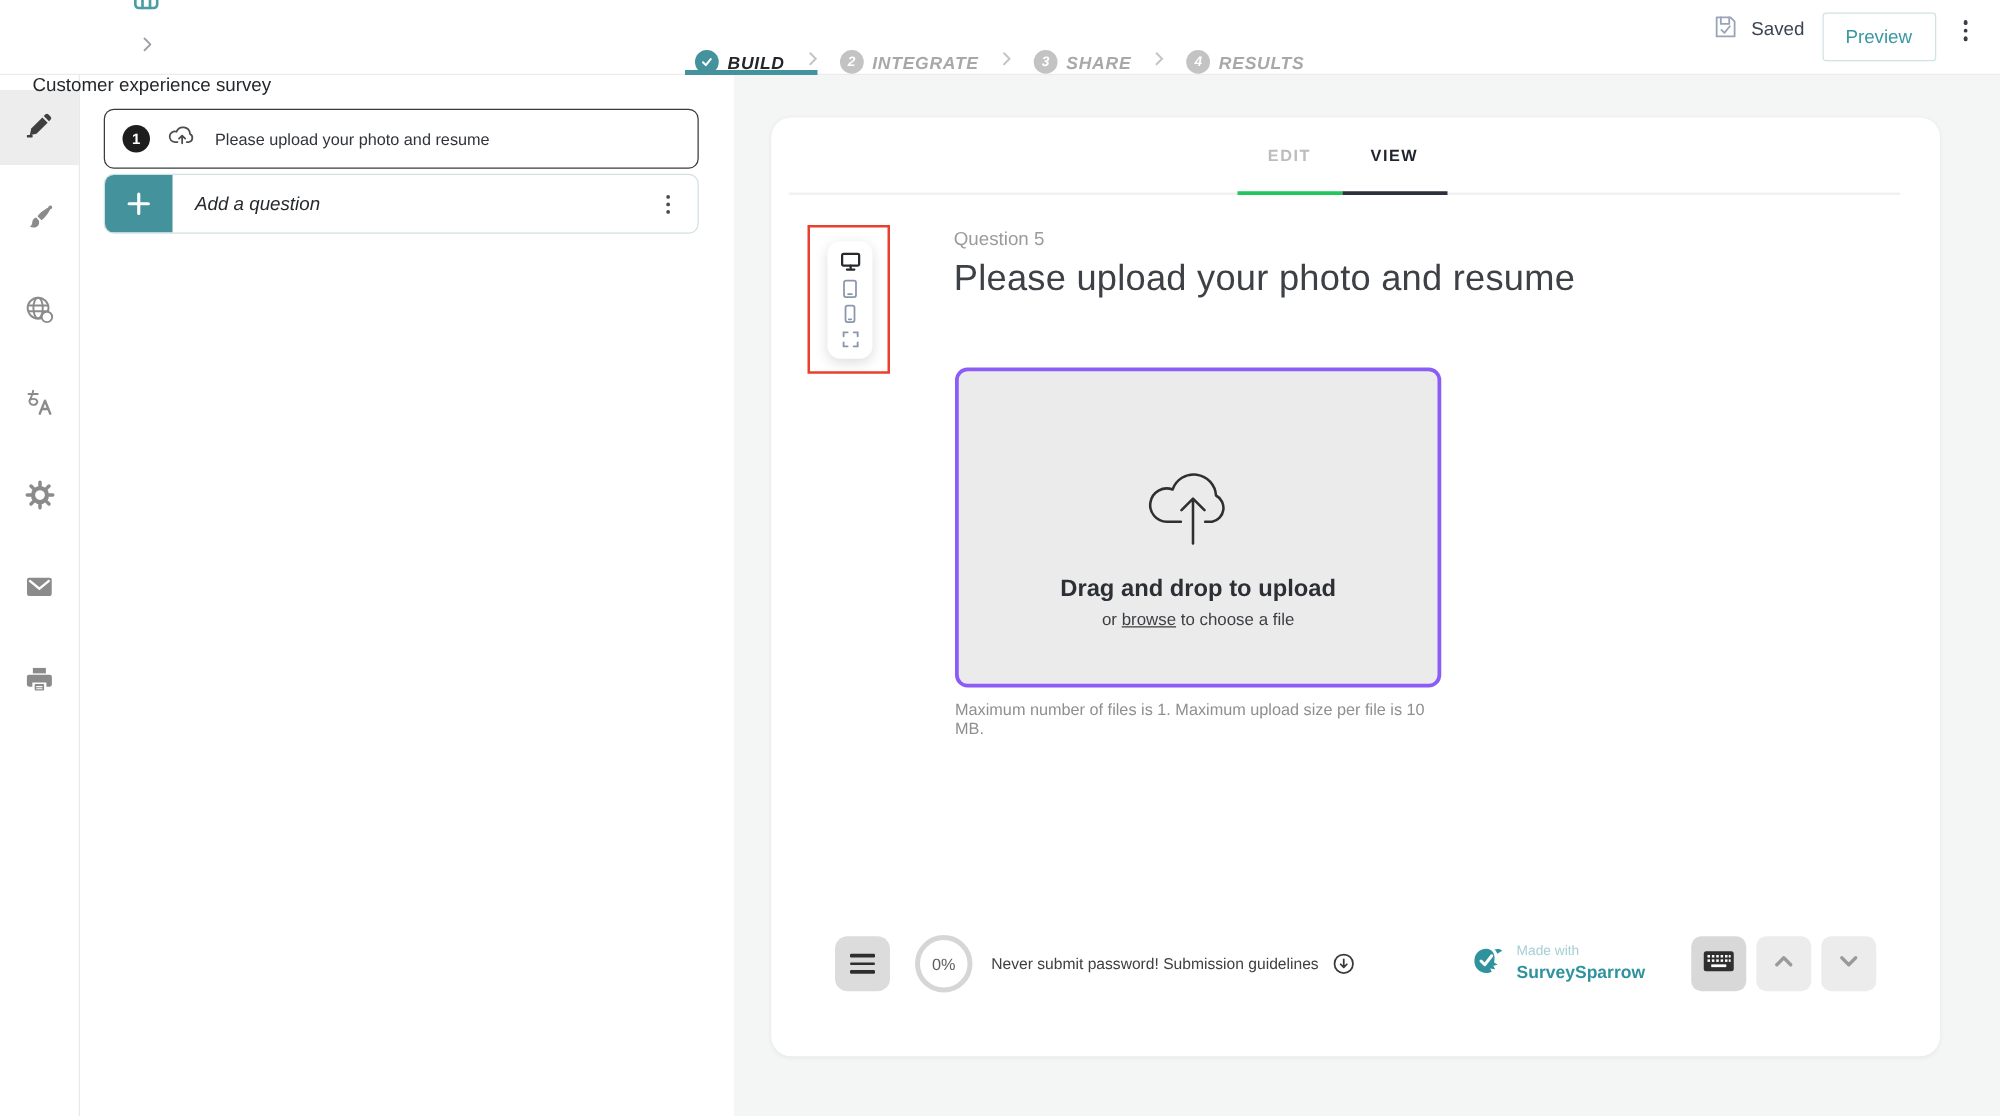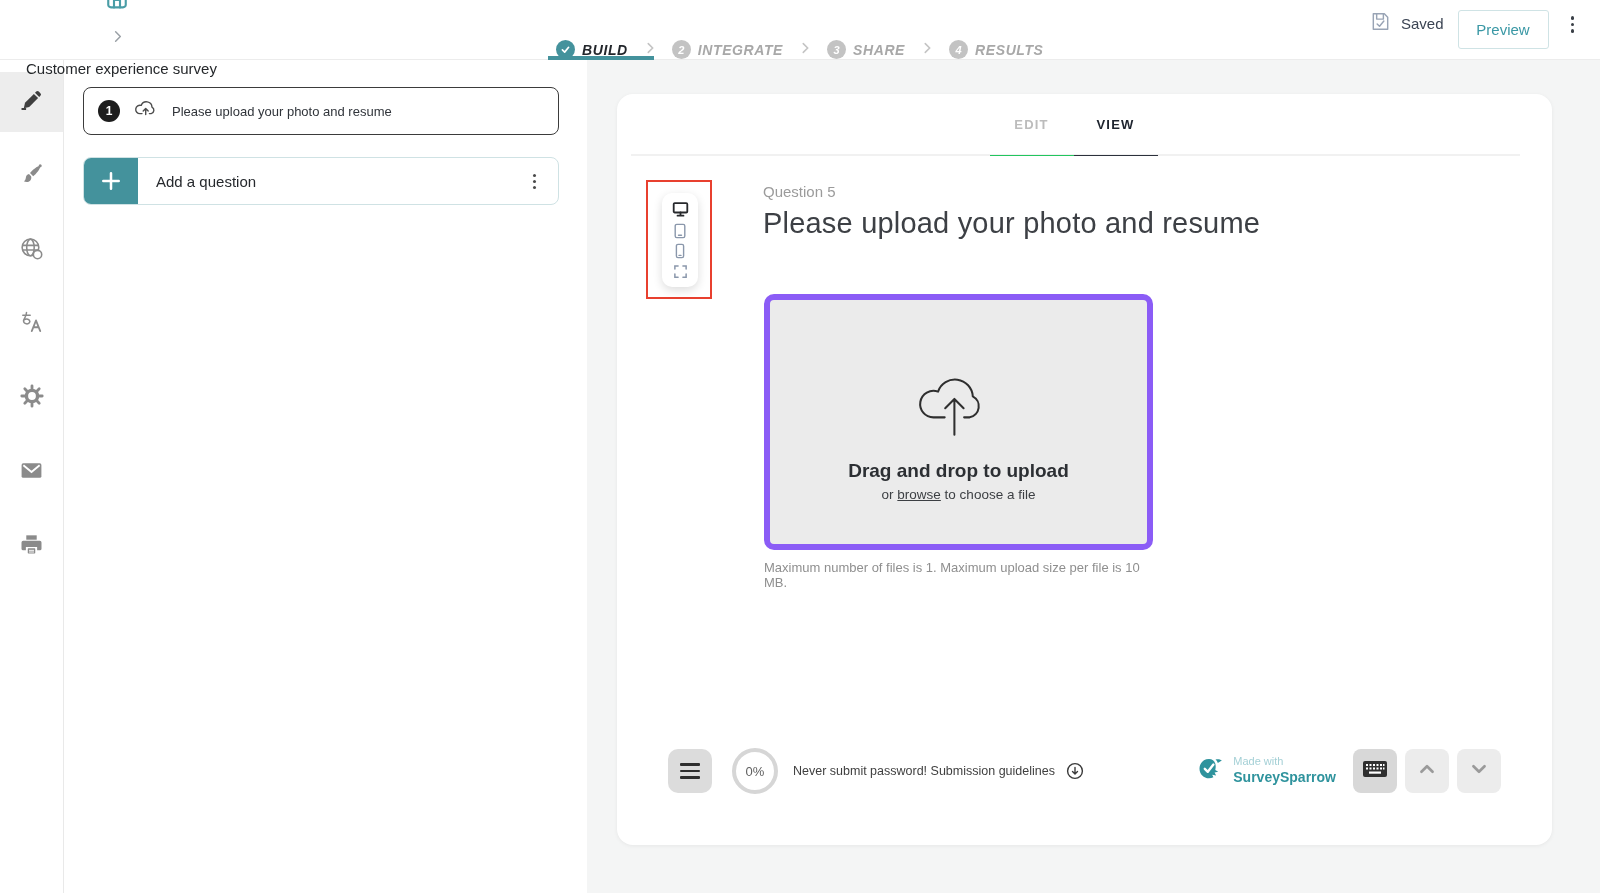--- a/index.html
+++ b/index.html
@@ -36,50 +36,50 @@
     cursor:pointer; margin-bottom:14px; }
   .rail-item.active { background:#ededed; }
 
   
   .qpanel { width:523px; flex:0 0 523px; background:#fff; padding:27px 0 0 19px; }
   .qcard { width:476px; height:48px; background:#fff; border:1.5px solid #3b3b3b; border-radius:8px;
     display:flex; align-items:center; padding:0 14px; gap:12px; cursor:pointer; }
   .qnum { width:22px; height:22px; border-radius:50%; background:#1d1d1d; color:#fff; font-size:12px;
     font-weight:bold; display:flex; align-items:center; justify-content:center; flex:0 0 22px; }
   .qcard-label { font-size:13px; color:#30343a; }
-  .addcard { margin-top:22px; width:476px; height:48px; border:1px solid #cfe2e4; border-radius:8px;
-    background:#fff; display:flex; align-items:center; overflow:hidden; cursor:pointer; }
+  .addcard { margin-top:4px; width:476px; height:48px; border:1px solid #cfe2e4; border-radius:8px;
+    background:#fff; display:flex; align-items:center; overflow:hidden; cursor:pointer;font-style:italic; }
   .addplus { width:54px; height:100%; background:#44929c; display:flex; align-items:center; justify-content:center; }
   .addlabel { margin-left:18px; font-size:15px; color:#26292d; flex:1; }
   .addkebab { display:flex; flex-direction:column; gap:3px; margin-right:18px; padding:4px; cursor:pointer; }
   .addkebab i { width:3px; height:3px; border-radius:50%; background:#4a4a4a; }
 
   
   .main { flex:1; background:#f4f5f5; position:relative; }
   .card { position:absolute; left:30px; top:34px; width:935px; height:751px; background:#fff;
     border-radius:16px; box-shadow:0 1px 4px rgba(0,0,0,.06); }
 
   .tabs-line { position:absolute; top:60px; left:14px; right:32px; height:2px; background:#f1f1f1; }
   .tabs { position:absolute; top:20px; left:0; right:0; display:flex; justify-content:center;
     transform:translateX(-11px); }
   .tab { width:84px; height:42px; text-align:center; font-size:13px; font-weight:bold; letter-spacing:1.2px;
-    color:#bcbcbc; cursor:pointer; border-bottom:1px solid #22c55e; padding-top:3px; }
+    color:#bcbcbc; cursor:pointer; border-bottom:3px solid #22c55e; padding-top:3px; }
   .tab.active { color:#1e242e; border-bottom-color:#2c313c; }
 
   .device-box { position:absolute; left:45px; top:99px; width:36px; height:94px; background:#fff;
     border-radius:10px; box-shadow:0 3px 10px rgba(0,0,0,.14); display:flex; flex-direction:column;
     align-items:center; justify-content:space-evenly; padding:4px 0; }
   .device-box span { display:flex; cursor:pointer; }
   .red-box { position:absolute; left:29px; top:86px; width:66px; height:119px; border:2px solid #e8402f; }
 
   .q-label { position:absolute; left:146px; top:89px; font-size:15px; color:#9b9b9b; }
   .q-title { position:absolute; left:146px; top:113px; font-size:29px; color:#3d4045; letter-spacing:.2px; }
 
   .dropzone { position:absolute; left:147px; top:200px; width:389px; height:256px; background:#ebebeb;
-    border:6px solid #8b5cf6; border-radius:10px; display:flex; flex-direction:column; align-items:center;
+    border:3px solid #8b5cf6; border-radius:10px; display:flex; flex-direction:column; align-items:center;
     justify-content:center; padding-top:18px; cursor:pointer; }
   .dz-title { font-size:19px; font-weight:bold; color:#2c2f33; margin-top:14px; }
   .dz-sub { font-size:13.5px; color:#3c3f43; margin-top:5px; }
   .dz-sub .browse { text-decoration:underline; cursor:pointer; }
   .dz-note { position:absolute; left:147px; top:466px; width:389px; text-align:left; font-size:13px; color:#8f8f8f; }
 
   .submit-row { position:absolute; left:147px; top:550px; display:flex; align-items:center; gap:23px; }
   .submit-btn { width:160px; height:53px; border-radius:27px; background:#c4e5cd; color:#fff;
     font-size:16px; font-weight:bold; letter-spacing:1.5px; display:flex; align-items:center;
     justify-content:center; gap:16px; cursor:pointer; }
@@ -89,21 +89,21 @@
   .footer { position:absolute; left:0; right:0; top:654px; height:46px; padding:0 51px;
     display:flex; align-items:center; }
   .ham-btn { width:44px; height:44px; background:#dcdcdc; border-radius:10px; display:flex;
     flex-direction:column; align-items:center; justify-content:center; gap:4px; cursor:pointer; }
   .ham-btn i { width:20px; height:2.6px; background:#2e2e2e; border-radius:1px; }
   .progress { margin-left:20px; width:46px; height:46px; border-radius:50%; border:4px solid #d6d6d6;
     display:flex; align-items:center; justify-content:center; font-size:13px; color:#5f5f5f; }
   .note { margin-left:15px; font-size:12.5px; color:#3f3f3f; }
   .note-dl { margin-left:11px; display:flex; cursor:pointer; }
   .foot-right { margin-left:auto; display:flex; align-items:center; gap:8px; }
-  .branding { display:flex; align-items:center; gap:9px; margin-right:9px; cursor:pointer; }
+  .branding { display:flex; align-items:center; gap:9px; margin-right:29px; cursor:pointer; }
   .brand-txt { display:flex; flex-direction:column; line-height:1.25; }
   .made-with { font-size:11px; color:#a4d0d6; }
   .brand-name { font-size:14px; font-weight:bold; color:#2f939d; }
   .sq-btn { width:44px; height:44px; border-radius:8px; display:flex; align-items:center;
     justify-content:center; cursor:pointer; }
   .kb { background:#d8d8d8; }
   .nav { background:#ececec; }
 </style>
 </head>
 <body>

